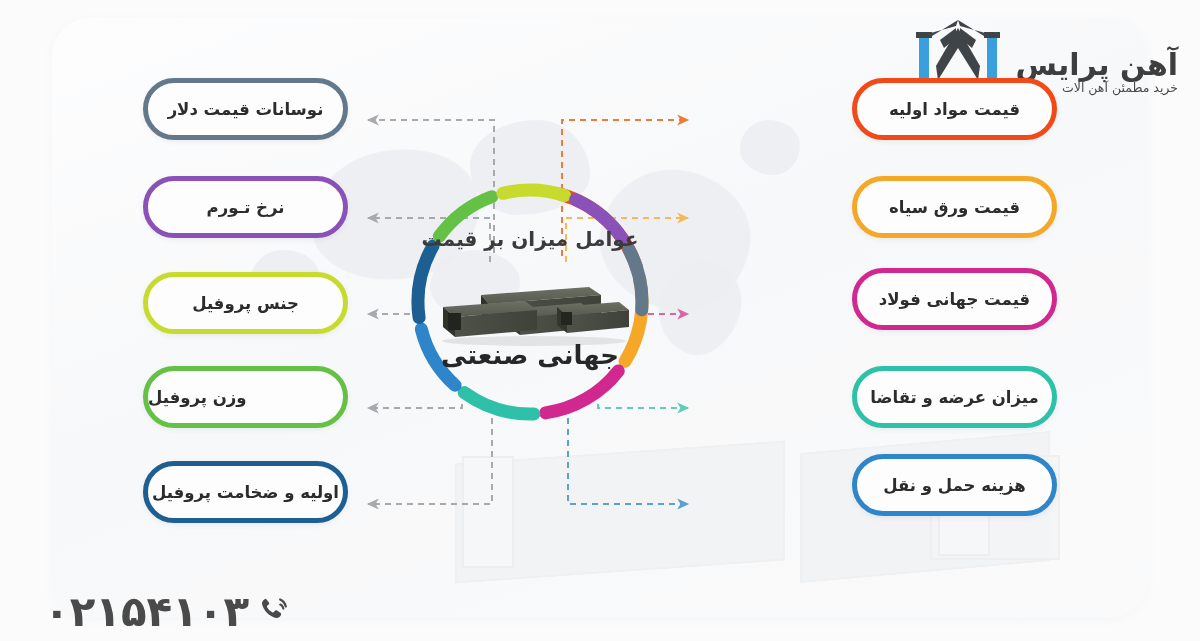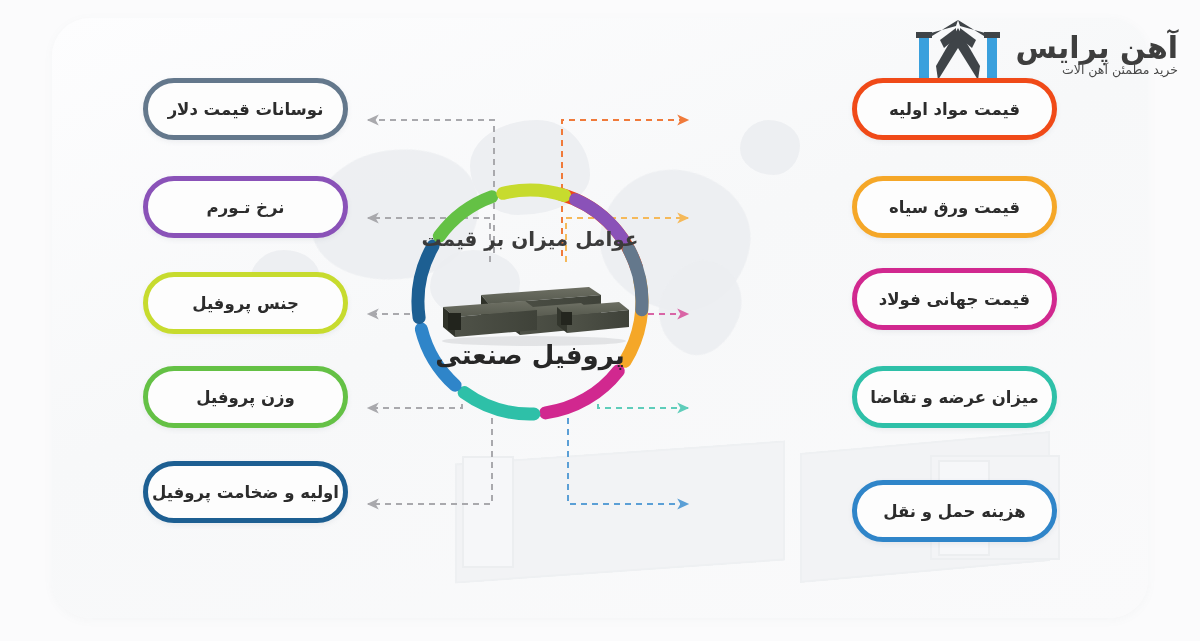--- a/index.html
+++ b/index.html
@@ -39,21 +39,21 @@
       box-shadow:inset 0 0 0 2px #eef0f2;}
   .g2{left:800px;top:442px;width:250px;height:130px;transform:skewY(-5deg);
       box-shadow:inset 0 0 0 2px #eef0f2;}
   .g3{left:930px;top:455px;width:130px;height:105px;background:#f4f5f7;
       box-shadow:inset 0 0 0 2px #edeff1;}
   .gface{position:absolute;background:#f6f7f9;box-shadow:inset 0 0 0 2px #eceef0;}
   .gf1{left:462px;top:456px;width:52px;height:112px;}
   .gf2{left:938px;top:460px;width:52px;height:96px;}
 
   
-  .logo{position:absolute;right:22px;top:14px;display:flex;align-items:center;gap:10px;}
+  .logo{position:absolute;right:22px;top:14px;display:flex;align-items:flex-end;gap:10px;}
   .logo-text{text-align:right;line-height:1.05;}
   .logo-main{font-size:30px;font-weight:bold;color:#3e3e3e;letter-spacing:-.5px;}
   .logo-sub{font-size:12.5px;color:#4a4a4a;}
   .logo-mark{width:96px;height:80px;}
 
   
   .ring-wrap{position:absolute;left:403px;top:175px;width:254px;height:254px;}
   .ring-svg{position:absolute;left:0;top:0;}
   .ring-title{
     position:absolute;left:0;top:52px;width:254px;text-align:center;
@@ -211,52 +211,60 @@
       <polygon points="26,40 108,33 108,53 26,60" fill="url(#tubeSide)"></polygon>
       <rect x="19" y="36" width="13" height="17" fill="#22241d"></rect>
 
       <polygon points="128,30 190,25 200,33 138,39" fill="url(#tubeTop)"></polygon>
       <polygon points="128,30 138,39 138,56 128,48" fill="#33362d"></polygon>
       <polygon points="138,39 200,33 200,50 138,56" fill="url(#tubeSide)"></polygon>
       <rect x="132" y="35" width="11" height="13" fill="#23251e"></rect>
       <ellipse cx="105" cy="64" rx="92" ry="5" fill="#b9bcc0" opacity=".35"></ellipse>
     </svg>
 
-    <div class="ring-sub">پروفیل صنعتی</div>
+    <div class="ring-sub">جهانی صنعتی</div>
   </div>
 
   <div id="pills-left">
       <div class="pill left" style="top: 78px; border-color: rgb(100, 120, 140);">
         <span>نوسانات قیمت دلار</span>
       </div>
       <div class="pill left" style="top: 176px; border-color: rgb(138, 82, 184);">
         <span>نرخ تـورم</span>
       </div>
       <div class="pill left" style="top: 272px; border-color: rgb(199, 219, 46);">
         <span>جنس پروفیل</span>
       </div>
-      <div class="pill left" style="top: 366px; border-color: rgb(100, 193, 69);">
+      <div class="pill left" style="top: 366px; border-color: rgb(100, 193, 69); justify-content: flex-end;">
         <span>وزن پروفیل</span>
       </div>
       <div class="pill left" style="top: 461px; border-color: rgb(29, 95, 146);">
         <span>اولیه و ضخامت پروفیل</span>
       </div>
     </div>
   <div id="pills-right">
       <div class="pill right" style="top: 78px; border-color: rgb(240, 74, 24);">
         <span>قیمت مواد اولیه</span>
       </div>
       <div class="pill right" style="top: 176px; border-color: rgb(245, 167, 40);">
         <span>قیمت ورق سیاه</span>
       </div>
       <div class="pill right" style="top: 268px; border-color: rgb(209, 40, 143);">
         <span>قیمت جهانی فولاد</span>
       </div>
       <div class="pill right" style="top: 366px; border-color: rgb(46, 192, 168);">
         <span>میزان عرضه و تقاضا</span>
       </div>
-      <div class="pill right" style="top: 480px; border-color: rgb(47, 133, 201);">
+      <div class="pill right" style="top: 454px; border-color: rgb(47, 133, 201);">
         <span>هزینه حمل و نقل</span>
       </div>
     </div>
 
+  <div class="phone">
+    <svg class="phone-ico" viewBox="0 0 34 34">
+      <path d="M7 4c-2 1-3.4 3.1-2.9 5.2 1.3 6.1 7.6 12.4 13.7 13.7 2.1.5 4.2-.9 5.2-2.9.4-.8.1-1.7-.6-2.2l-3.4-2.3c-.7-.5-1.6-.3-2.1.3l-1 1.2c-.4.5-1.1.6-1.7.3-2.1-1.2-3.9-3-5.1-5.1-.3-.6-.2-1.3.3-1.7l1.2-1c.6-.5.8-1.4.3-2.1L8.6 4.6C8.1 3.9 7.2 3.6 7 4z" fill="#4a4a4a"></path>
+      <path d="M22.5 3.4a1.15 1.15 0 0 0-.9 2.1c2.6 1.1 4.5 3.4 5 6.1a1.15 1.15 0 1 0 2.3-.4c-.6-3.5-3-6.4-6.4-7.8z" fill="#4a4a4a"></path>
+      <path d="M22.8 8.6a1.1 1.1 0 0 0-1 2c1.2.6 2.1 1.7 2.4 3a1.1 1.1 0 1 0 2.1-.5c-.5-2-1.8-3.7-3.5-4.5z" fill="#4a4a4a"></path>
+    </svg>
+    <span class="phone-num">۰۲۱۵۴۱۰۳</span>
+  </div>
 
 </div>
 
 </body></html>

